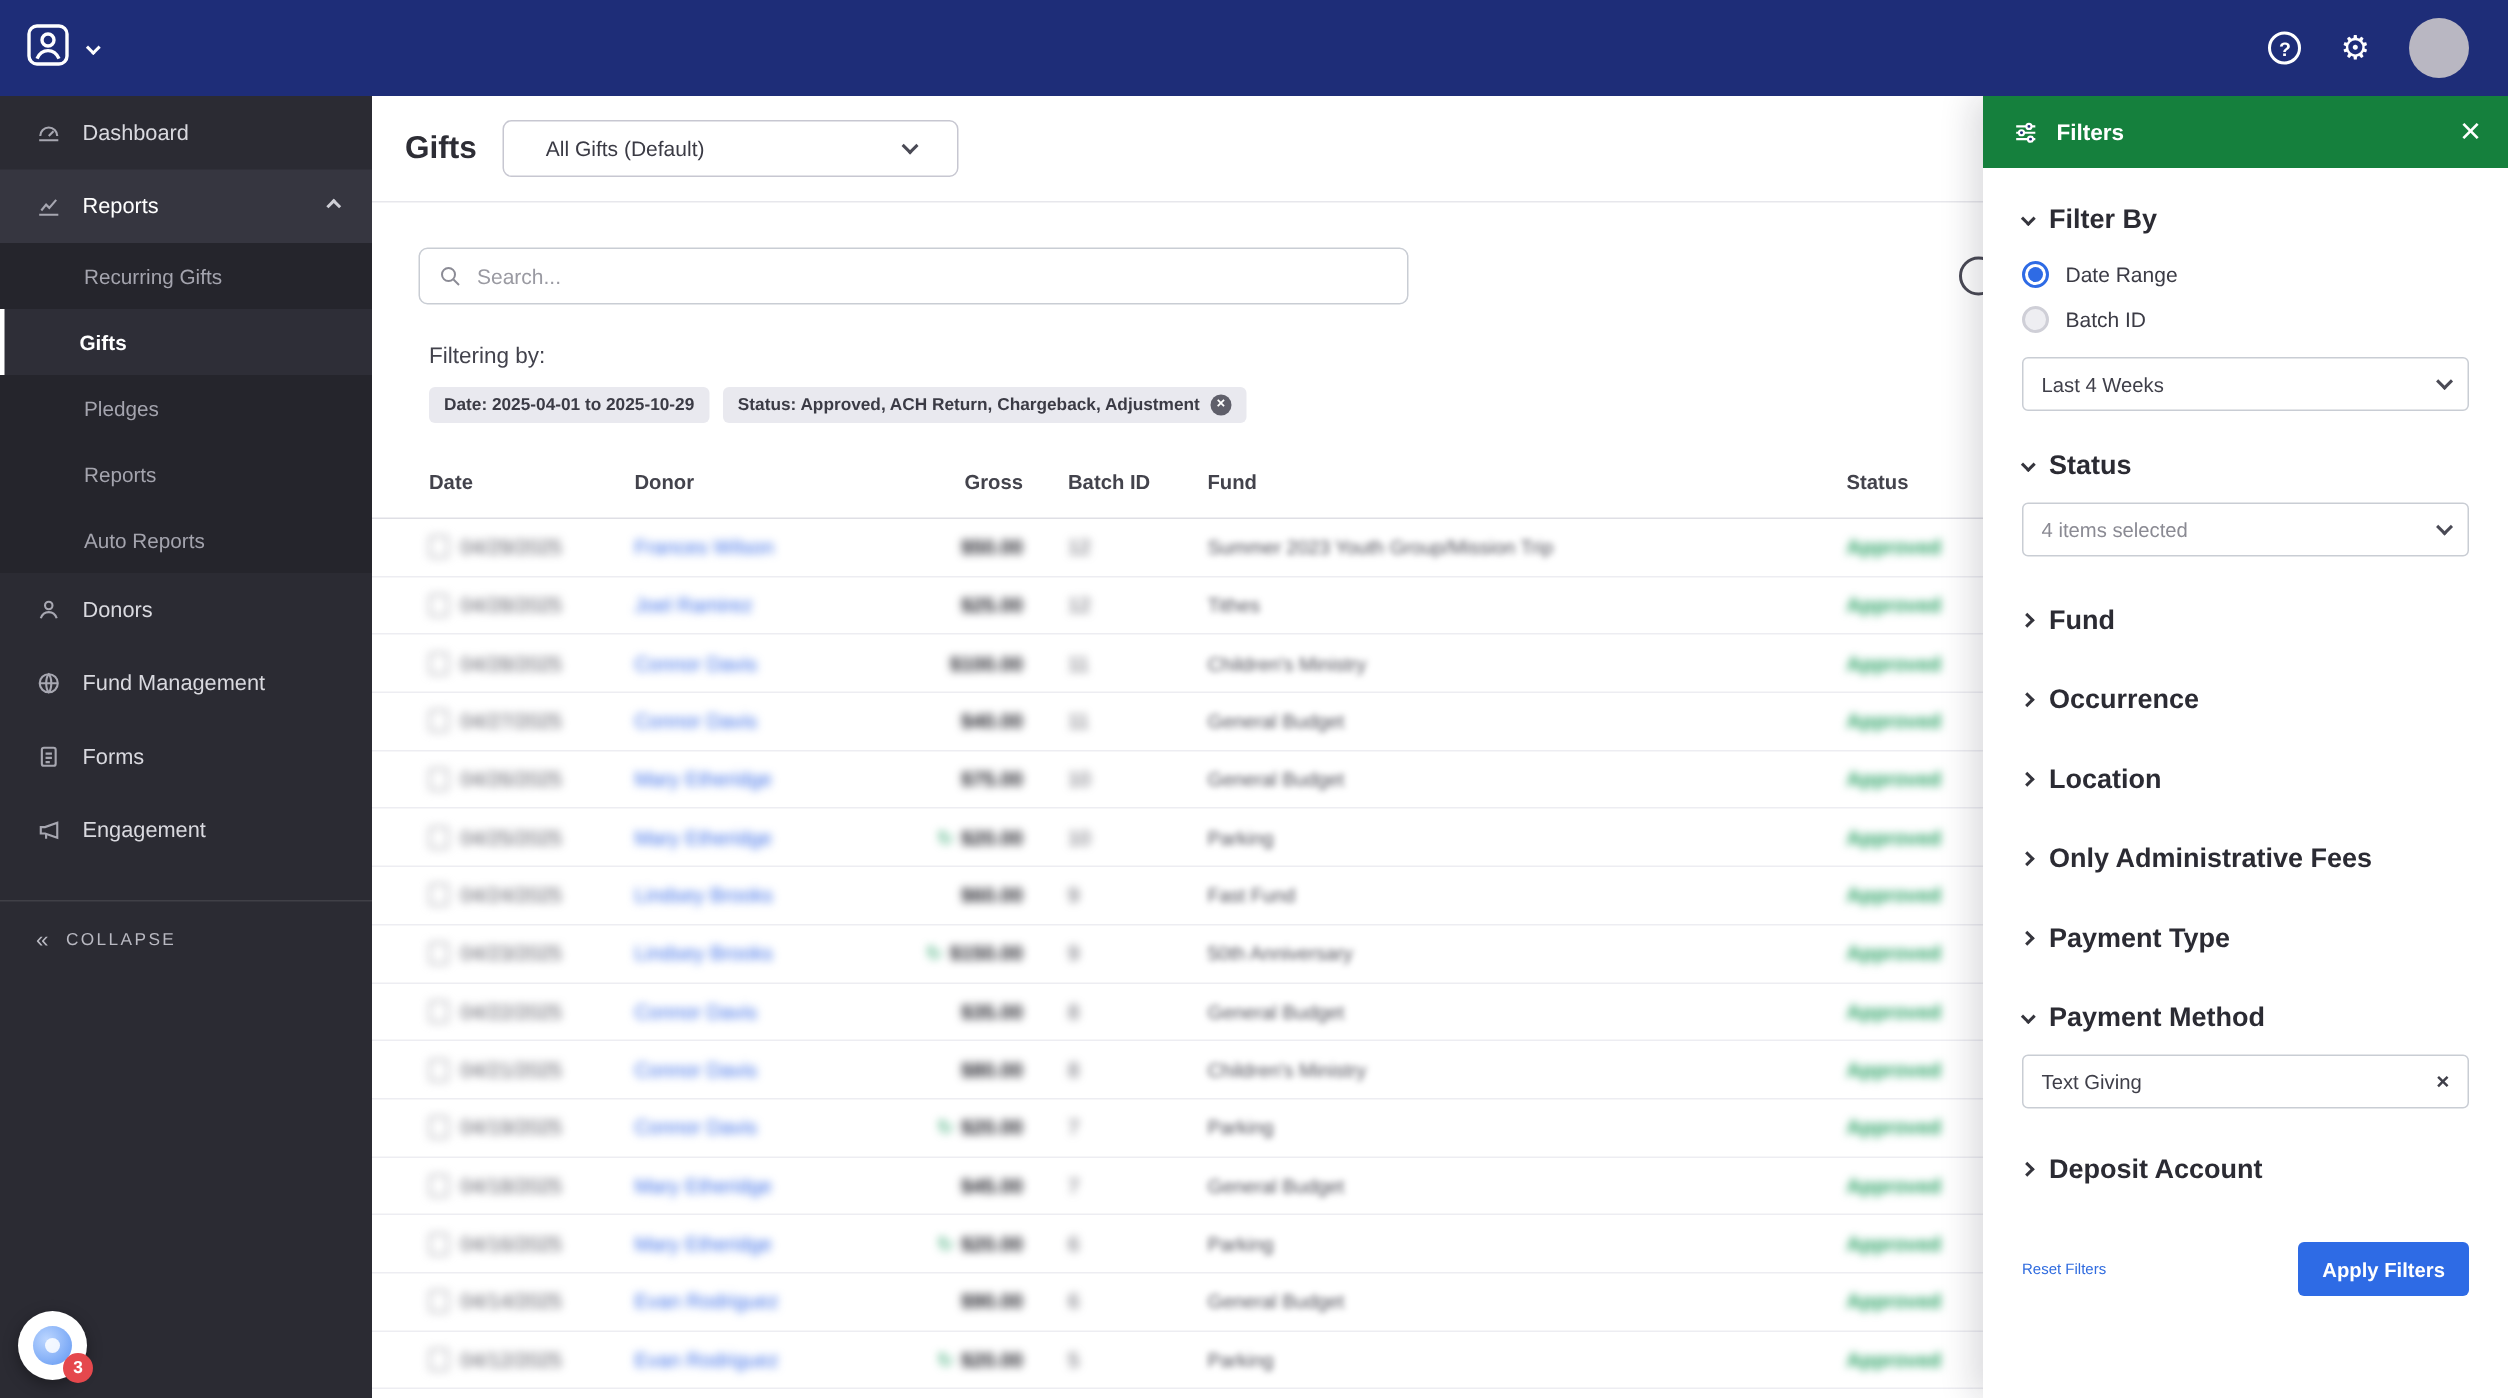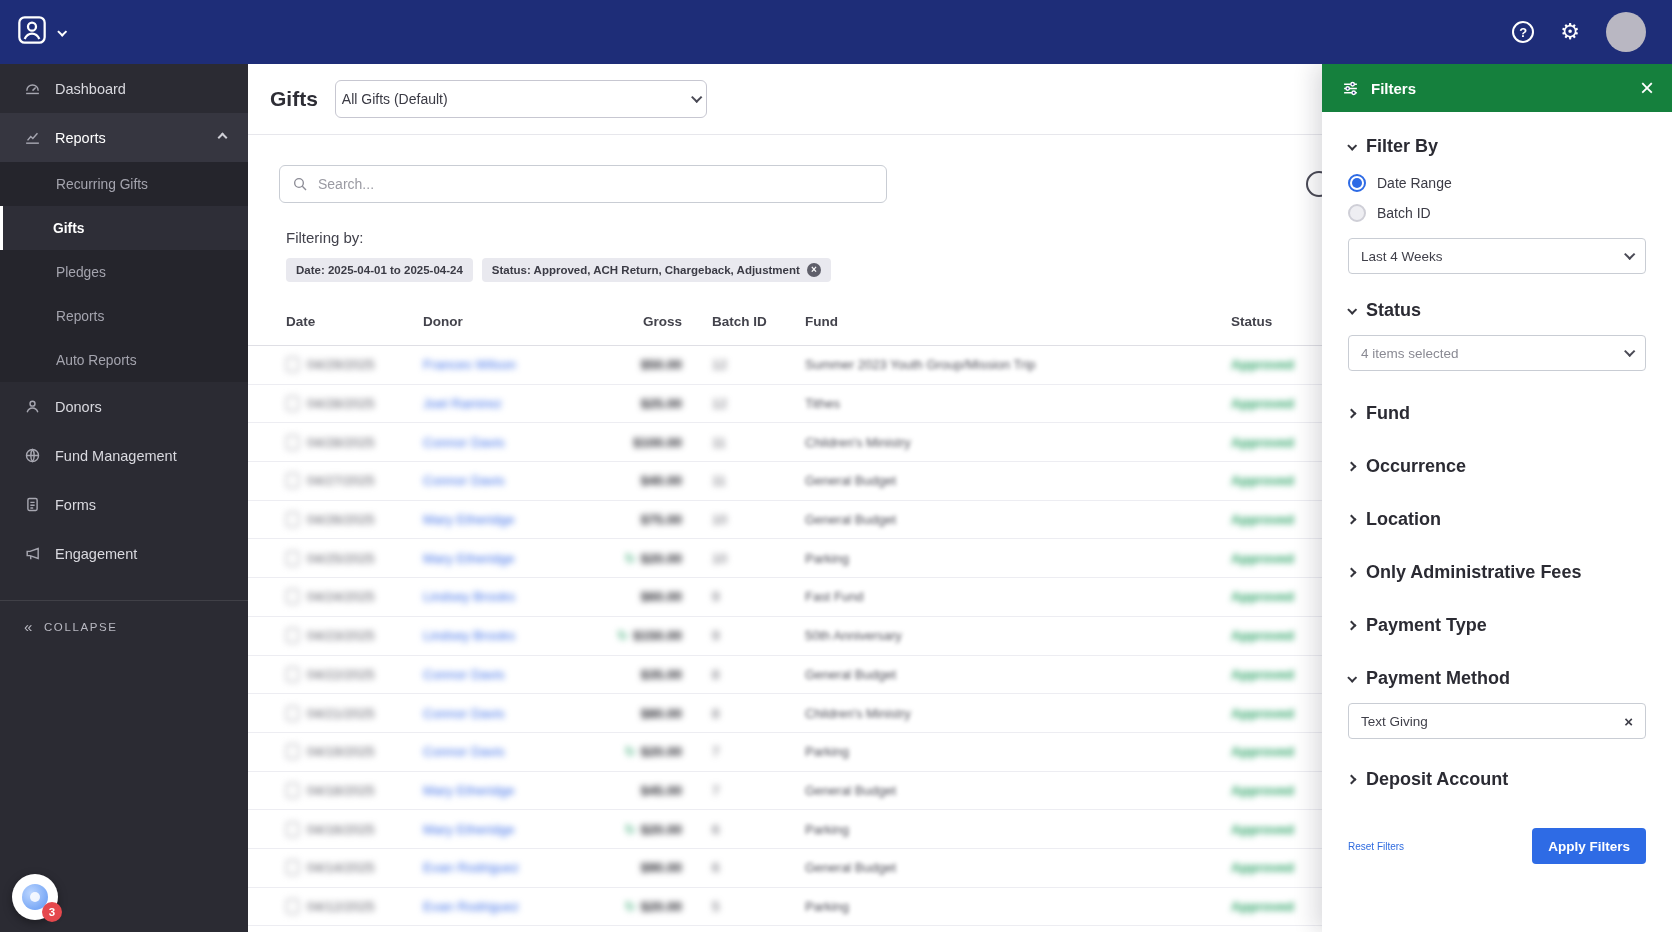--- a/index.html
+++ b/index.html
@@ -34,24 +34,24 @@
   
   .fab { position:absolute; left:12px; bottom:12px; width:46px; height:46px; border-radius:50%; background:#fff; box-shadow:0 3px 10px rgba(0,0,0,.35); z-index:60; display:flex; align-items:center; justify-content:center; cursor:pointer; }
   .fab-core { width:26px; height:26px; border-radius:50%; background:radial-gradient(circle at 35% 35%, #bcd6ff, #5f96f2); position:relative; }
   .fab-core::after { content:""; position:absolute; inset:8px; background:#fff; border-radius:50%; opacity:.85; }
   .fab-badge { position:absolute; right:-4px; bottom:-2px; min-width:20px; height:20px; border-radius:10px; background:#e5484d; color:#fff; font-size:11.5px; font-weight:700; display:flex; align-items:center; justify-content:center; padding:0 5px; }
 
   
   .main { position:absolute; top:64px; left:248px; right:0; bottom:0; background:#fff; z-index:10; }
   .main-header { height:71px; display:flex; align-items:center; gap:17px; padding-left:22px; border-bottom:1px solid #e7e7ec; }
   .page-title { font-size:21px; font-weight:700; color:#2d2d35; }
-  .view-select { width:372px; height:38px; border:1px solid #c7c7d1; border-radius:6px; display:flex; align-items:center; justify-content:space-between; padding:0 6px; font-size:14px; color:#3a3a44; cursor:pointer; }
+  .view-select { width:304px; height:38px; border:1px solid #c7c7d1; border-radius:6px; display:flex; align-items:center; justify-content:space-between; padding:0 28px; font-size:14px; color:#3a3a44; cursor:pointer; }
   .view-select .chev, .fselect .chev { color:#4a4a55; width:8px; height:8px; margin-top:-3px; }
 
-  .search-wrap { margin:30px 0 0 31px; width:608px; height:38px; border:1px solid #c9cdd4; border-radius:6px; display:flex; align-items:center; gap:10px; padding:0 12px; }
+  .search-wrap { margin:30px 0 0 31px; width:660px; height:38px; border:1px solid #c9cdd4; border-radius:6px; display:flex; align-items:center; gap:10px; padding:0 12px; }
   .search-wrap input { border:none; outline:none; flex:1; font-size:14px; color:#3a3a44; font-family:inherit; }
   .search-wrap input::placeholder { color:#9a9aa2; }
 
   .filtering-label { margin:26px 0 0 38px; font-size:15px; color:#42424c; }
   .chips { margin:12px 0 0 38px; display:flex; gap:9px; }
   .chip { background:#e9e9ef; border-radius:4px; padding:5px 10px; font-size:11.5px; font-weight:700; color:#3b3b45; display:inline-flex; align-items:center; gap:7px; }
   .chip-x { width:14px; height:14px; border-radius:50%; background:#5f5f6a; color:#fff; font-size:10px; display:flex; align-items:center; justify-content:center; cursor:pointer; line-height:1; }
 
   .grid-row { display:grid; grid-template-columns:137px 177px 82px 123px 426px 140px; padding-left:38px; align-items:center; }
   .thead { height:48px; margin-top:16px; border-bottom:1px solid #dfdfe5; font-size:13.5px; font-weight:700; color:#43434c; }
@@ -200,21 +200,21 @@
     <svg width="16" height="16" viewBox="0 0 24 24" fill="none" stroke="#8b8b95" stroke-width="2">
         <circle cx="10.5" cy="10.5" r="6.5"></circle>
         <path d="M15.5 15.5L21 21"></path>
       </svg>
     <input type="text" placeholder="Search..." style="">
   </div>
 
   <div class="filtering-label">Filtering by:</div>
   <div class="chips">
     <span class="chip">
-      <span>Date: 2025-04-01 to 2025-04-24</span>
+      <span>Date: 2025-04-01 to 2025-10-29</span>
     </span>
     <span class="chip">
       <span>Status: Approved, ACH Return, Chargeback, Adjustment</span>
       <span class="chip-x">×</span>
     </span>
   </div>
 
   <div class="grid-row thead">
     <span>Date</span>
     <span>Donor</span>

